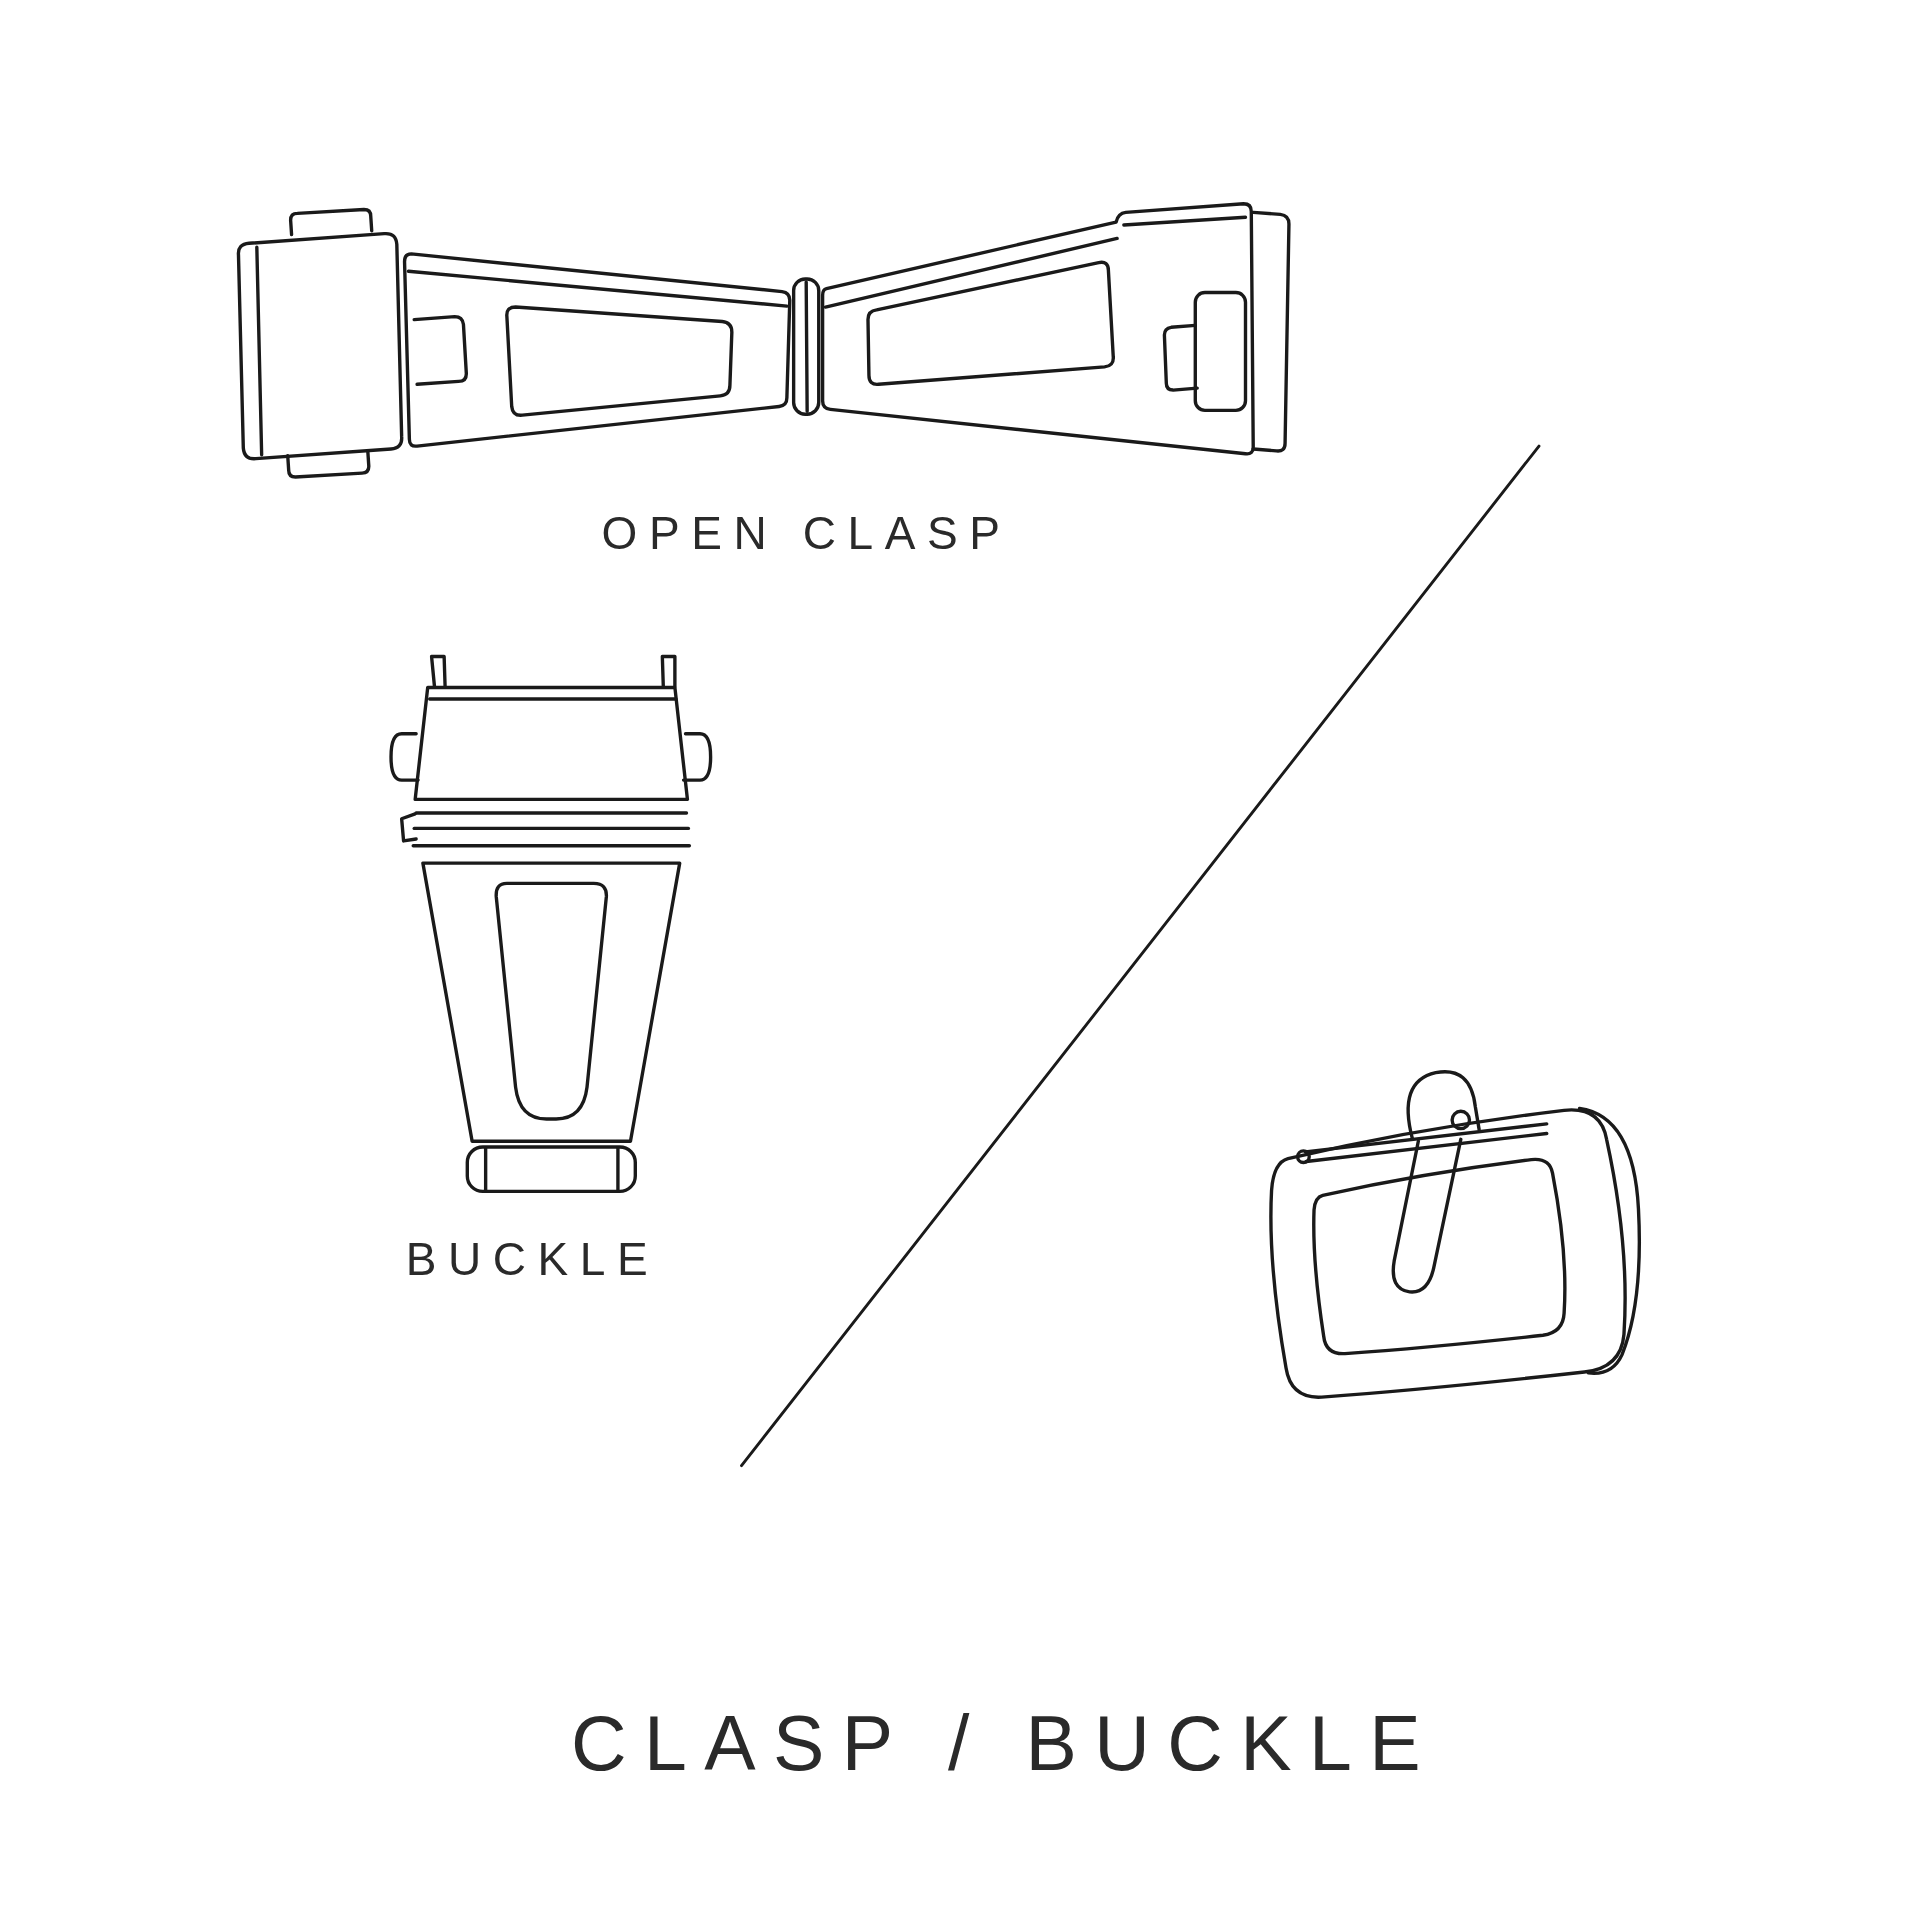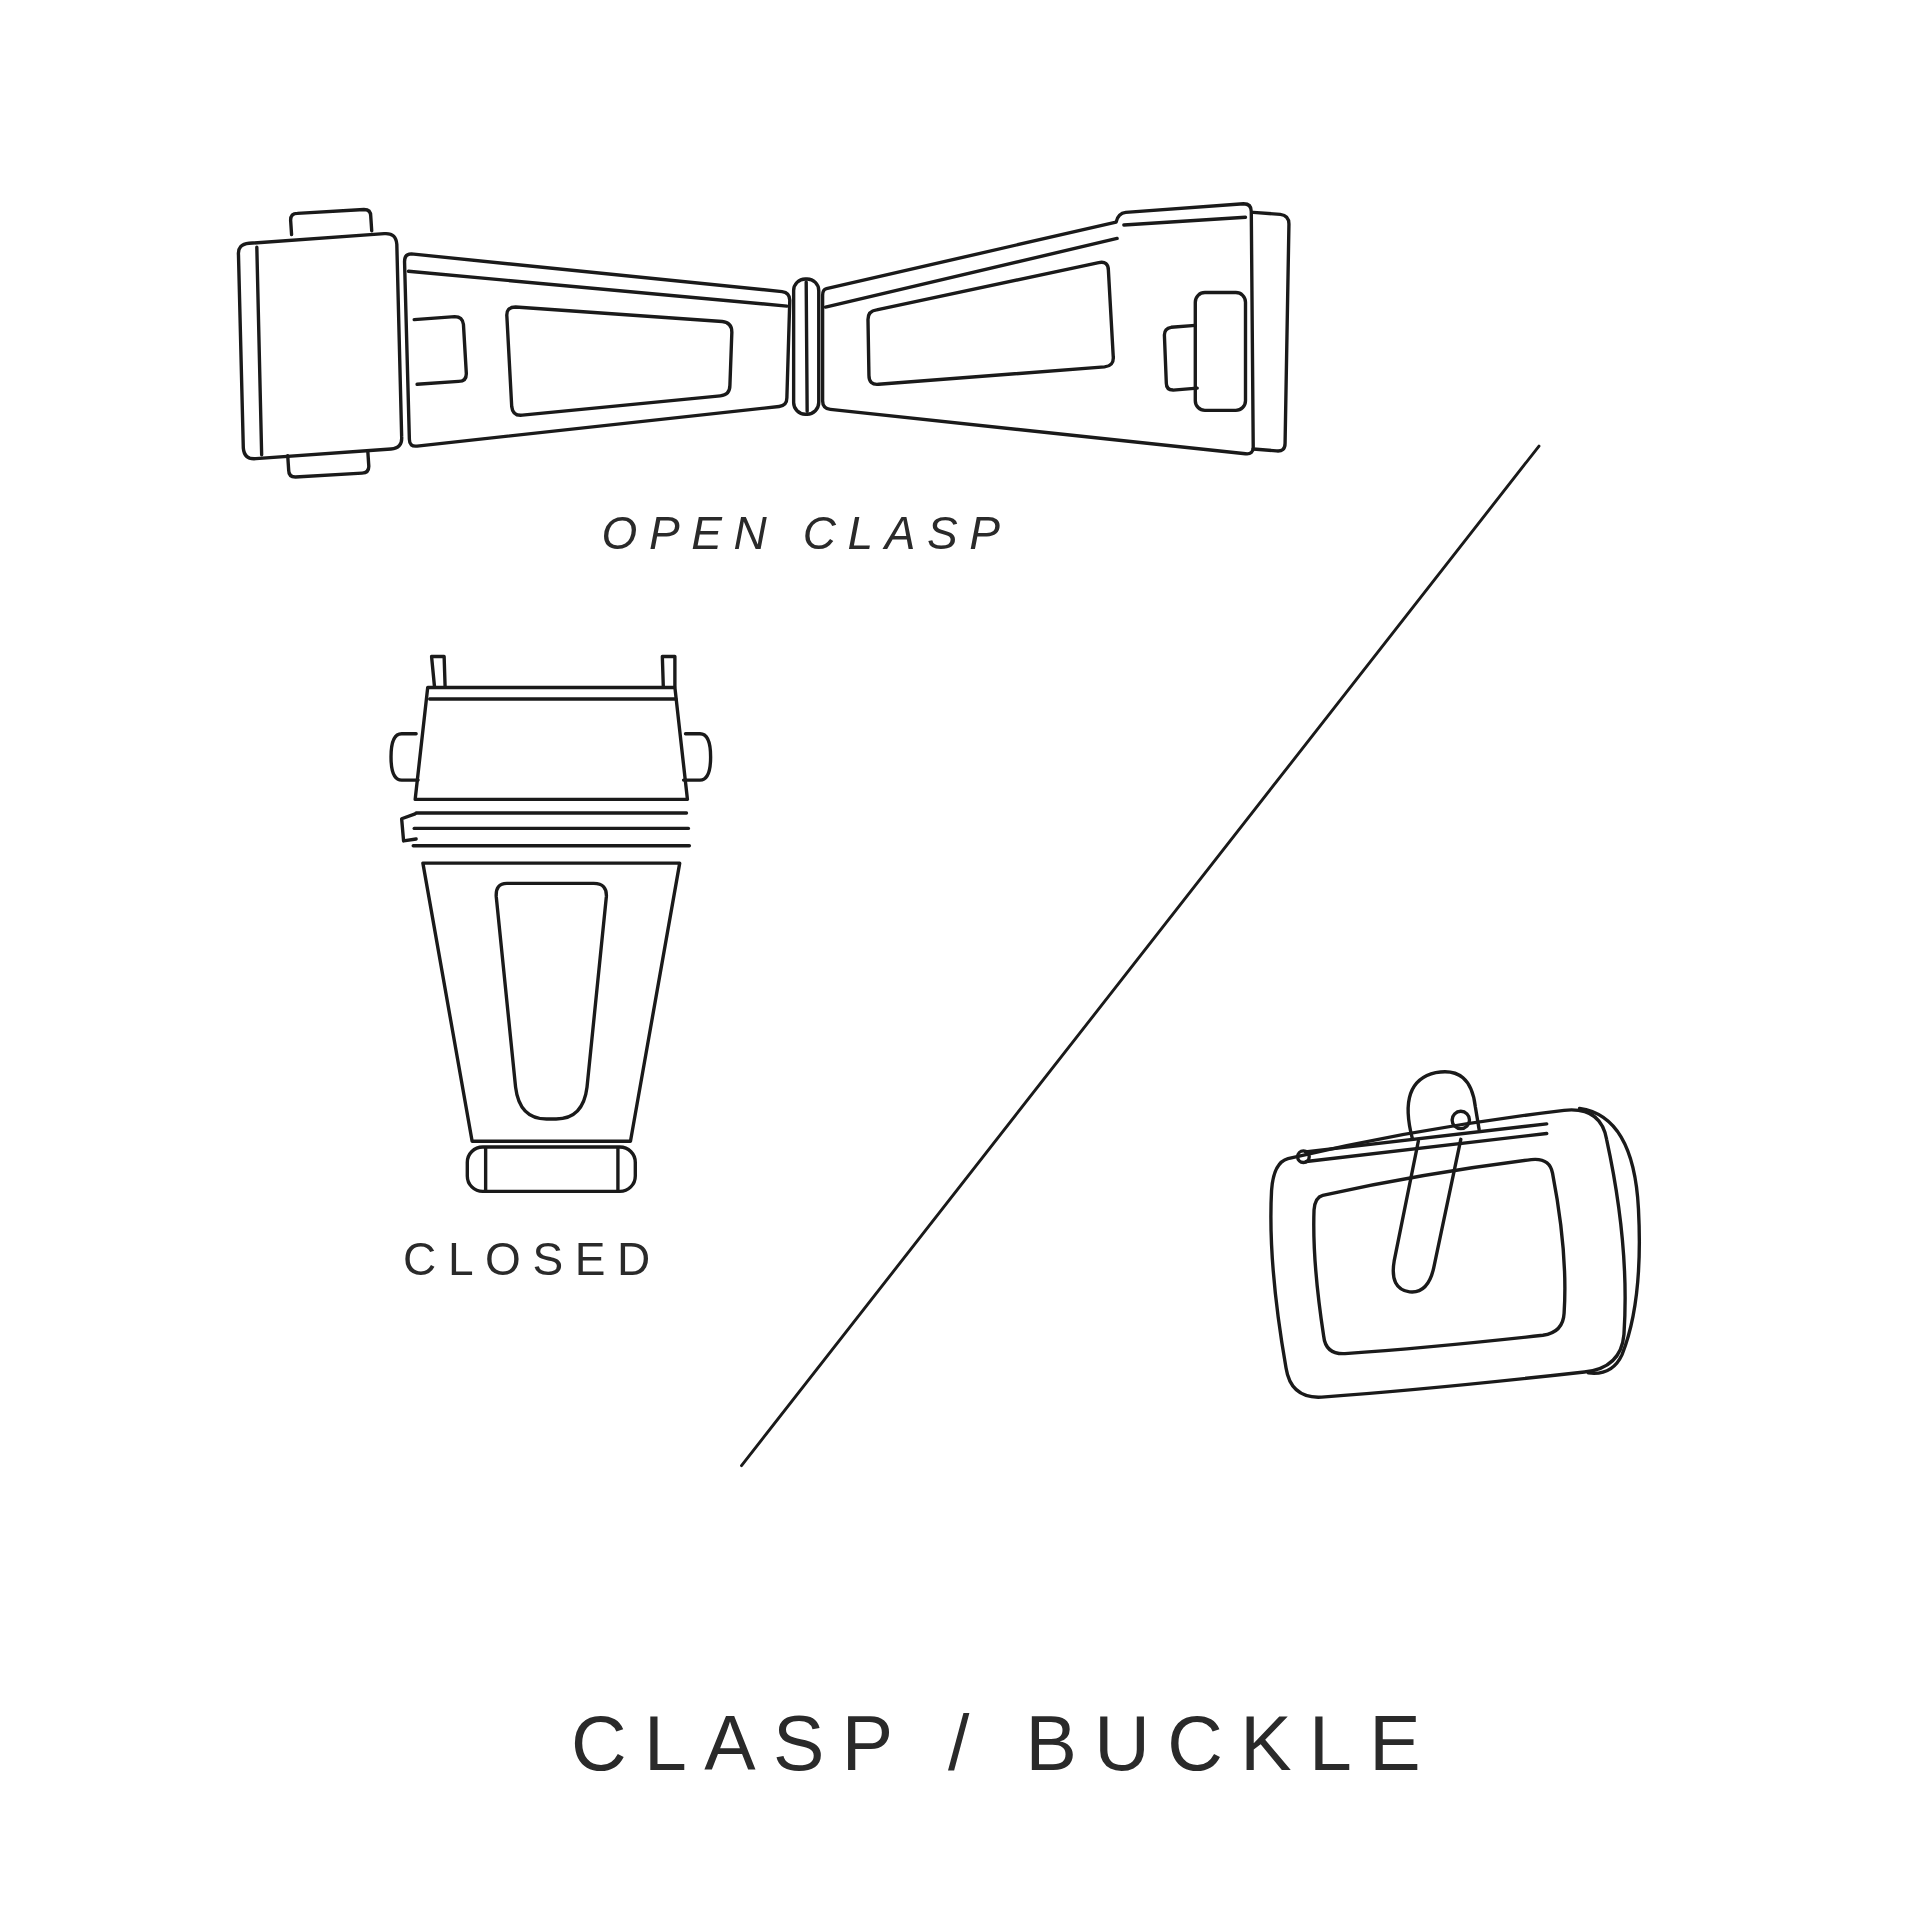--- a/index.html
+++ b/index.html
@@ -45,21 +45,20 @@
     font-size: 46px;
     letter-spacing: 11.6px;
     font-weight: 400;
     text-align: center;
     white-space: nowrap;
   }
   .caption-open-clasp {
     left: 565px;
     top: 506px;
     width: 483px;
-    font-style: italic;
   }
   .caption-closed {
     left: 291px;
     top: 1232px;
     width: 483px;
   }
   .page-title {
     position: absolute;
     left: 0;
     top: 1699px;
@@ -132,18 +131,18 @@
       <path data-name="buckle-pin-bottom-line" d="M 1353 1203 L 1602 1174"></path>
       <circle data-name="buckle-pin-cap" cx="1350" cy="1198" r="6"></circle>
       <circle data-name="buckle-tongue-coil" cx="1513" cy="1160" r="9"></circle>
       <path data-name="buckle-tongue-loop" d="M 1463 1180 Q 1447 1120 1487 1111 Q 1523 1104 1528 1146 L 1532 1170"></path>
       <path data-name="buckle-tongue" d="M 1469 1182 L 1444 1306 Q 1439 1335 1460 1338 Q 1479 1340 1485 1313 L 1513 1180"></path>
     </g>
   </svg>
 
   <div class="caption caption-open-clasp" data-name="open-clasp-caption">OPEN CLASP</div>
 
-  <div class="caption caption-closed" data-name="closed-clasp-caption">CLOSED</div>
+  <div class="caption caption-closed" data-name="closed-clasp-caption">BUCKLE</div>
 
   <div class="page-title" data-name="page-title">CLASP / BUCKLE</div>
 
 </div>
 
 
 </body></html>

